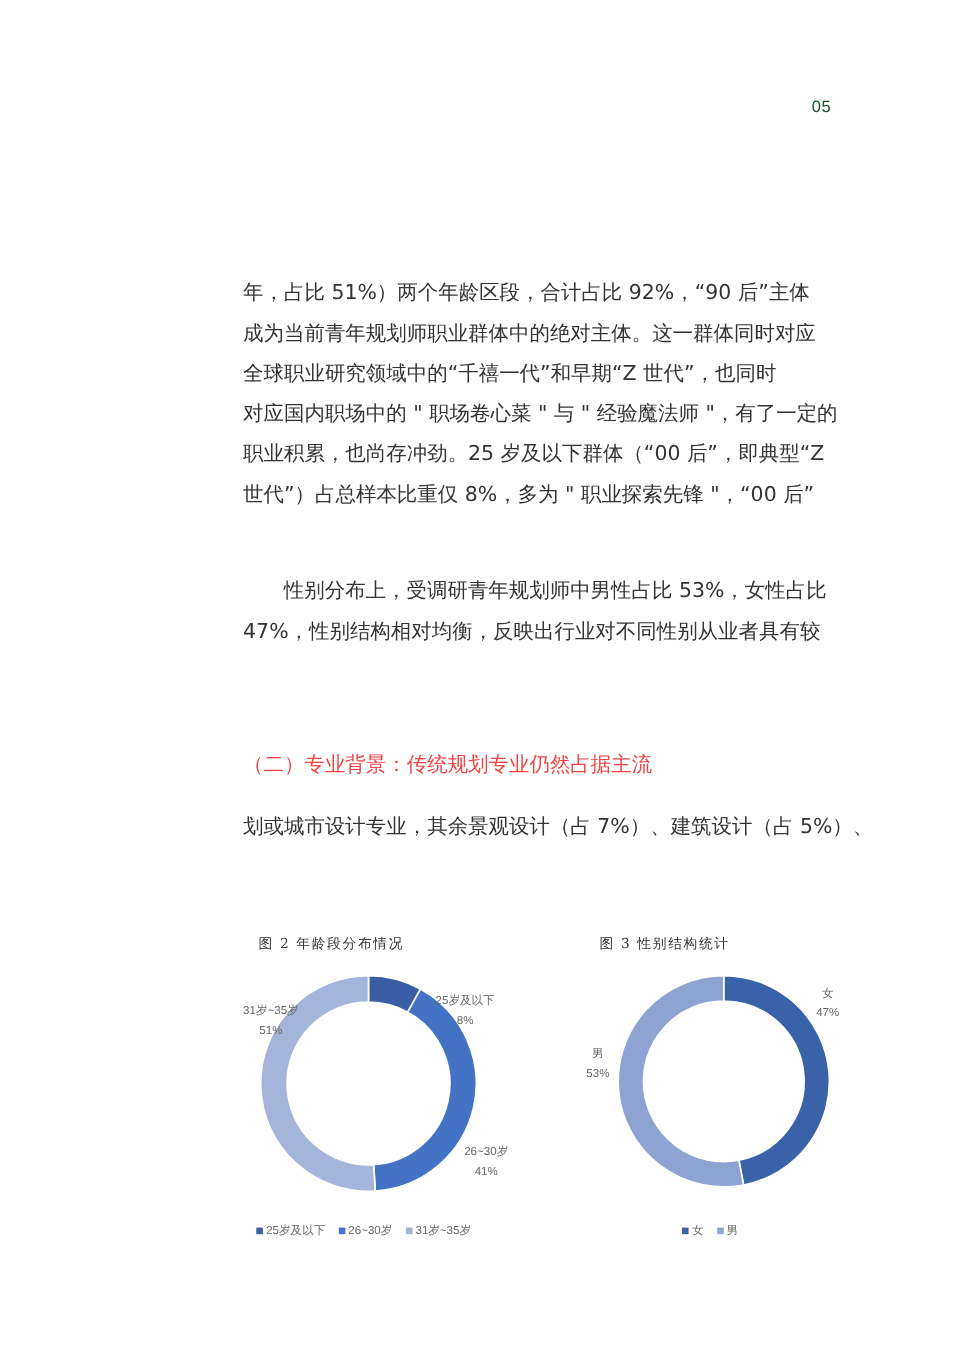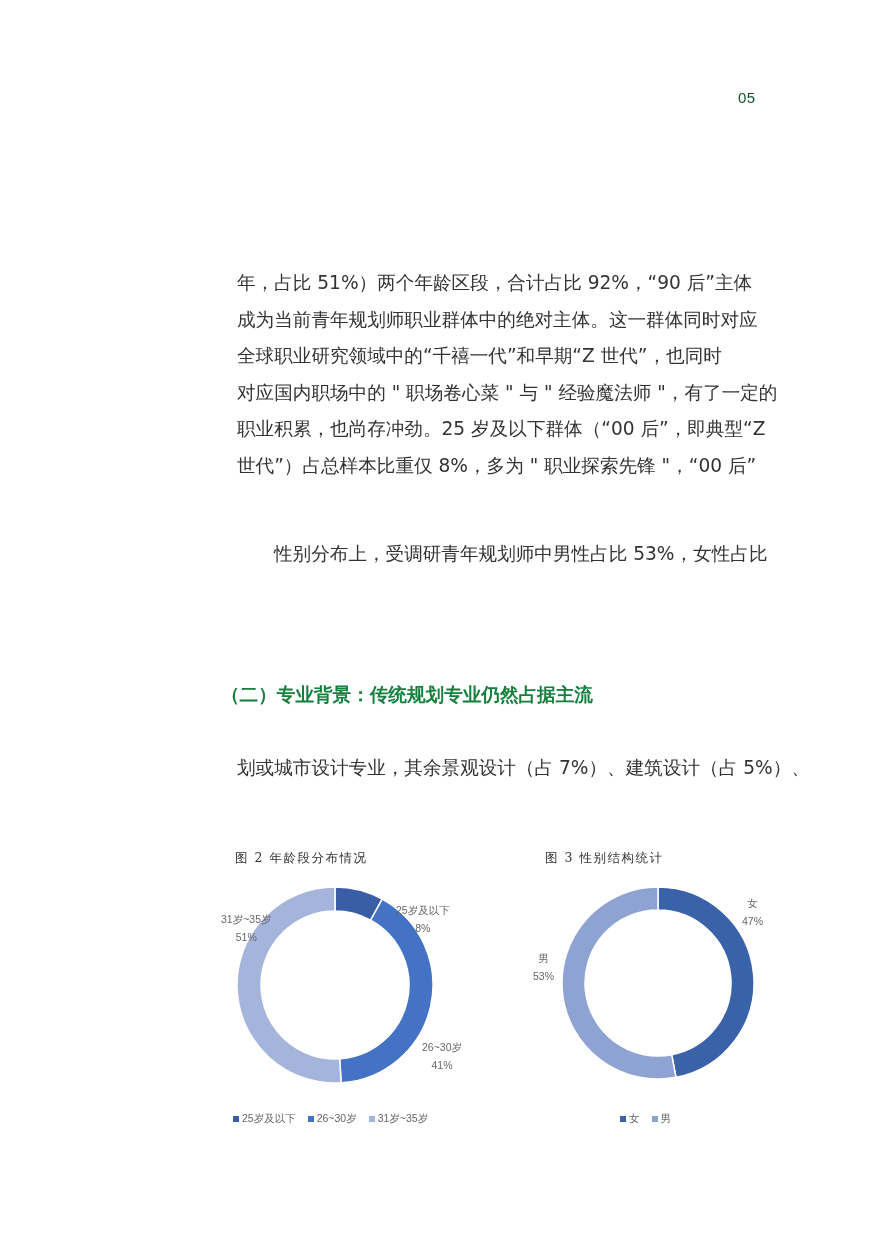--- a/index.html
+++ b/index.html
@@ -9,27 +9,27 @@
     color: #333333;
   }
   .page-number {
     position: absolute; left: 738px; top: 89px; width: 40px;
     font-family: "Liberation Sans", sans-serif;
     font-size: 15px; color: #14532d; letter-spacing: 0.5px;
   }
   .body-text {
     position: absolute; left: 221px; width: 550px;
     font-size: 18.6px; line-height: 36.5px; color: #333333;
-    text-align: justify; margin: 16px;
+    text-align: justify; margin: 0;
   }
   #para1 { top: 249px; }
   #para2 { top: 520px; }
   #heading2 {
     position: absolute; left: 221px; top: 682px; width: 560px;
-    font-size: 18.6px; font-weight: bold; color: #15803d; margin: 0;
+    font-size: 18.6px; font-weight: normal; color: #ef4444; margin: 0;
   }
   #para3 { top: 734px; }
   .line { display: block; white-space: nowrap; }
 
   .figure-title {
     position: absolute; top: 850px;
     font-family: "DejaVu Serif", "Liberation Serif", serif;
     font-size: 12.5px; color: #333333; letter-spacing: 1.5px;
   }
   #fig2-title { left: 223px; margin-left: 12px; }
@@ -60,20 +60,21 @@
   <span class="line">年，占比 51%）两个年龄区段，合计占比 92%，“90 后”主体</span>
   <span class="line">成为当前青年规划师职业群体中的绝对主体。这一群体同时对应</span>
   <span class="line">全球职业研究领域中的“千禧一代”和早期“Z 世代”，也同时</span>
   <span class="line">对应国内职场中的 " 职场卷心菜 " 与 " 经验魔法师 "，有了一定的</span>
   <span class="line">职业积累，也尚存冲劲。25 岁及以下群体（“00 后”，即典型“Z</span>
   <span class="line">世代”）占总样本比重仅 8%，多为 " 职业探索先锋 "，“00 后”</span>
 </p>
 
 <p class="body-text" id="para2">
   <span class="line" style="padding-left:37px">性别分布上，受调研青年规划师中男性占比 53%，女性占比</span>
+  <span class="line">47%，性别结构相对均衡，反映出行业对不同性别从业者具有较</span>
 </p>
 
 <h2 id="heading2">（二）专业背景：传统规划专业仍然占据主流</h2>
 
 <p class="body-text" id="para3">
   <span class="line">划或城市设计专业，其余景观设计（占 7%）、建筑设计（占 5%）、</span>
 </p>
 
 <div class="figure-title" id="fig2-title">图 2  年龄段分布情况</div>
 

